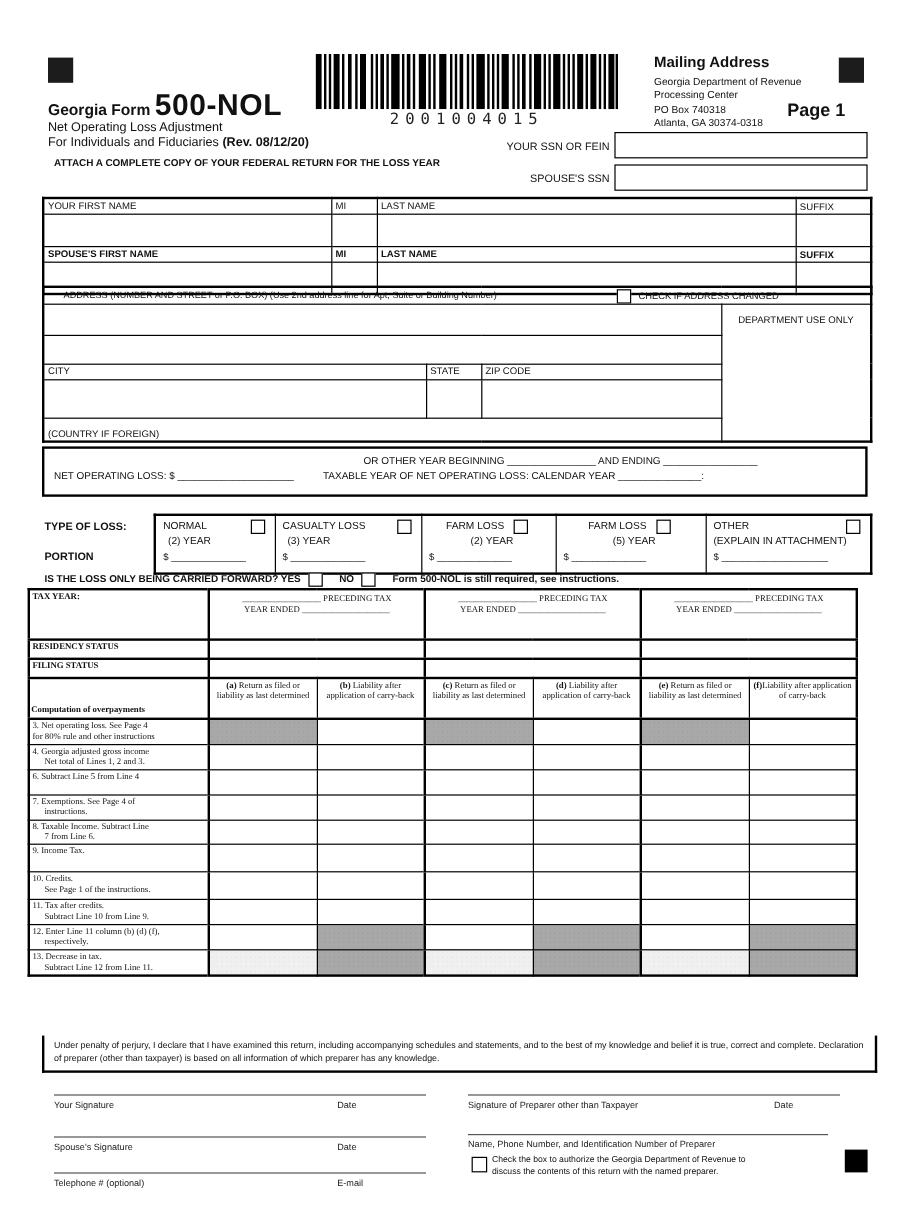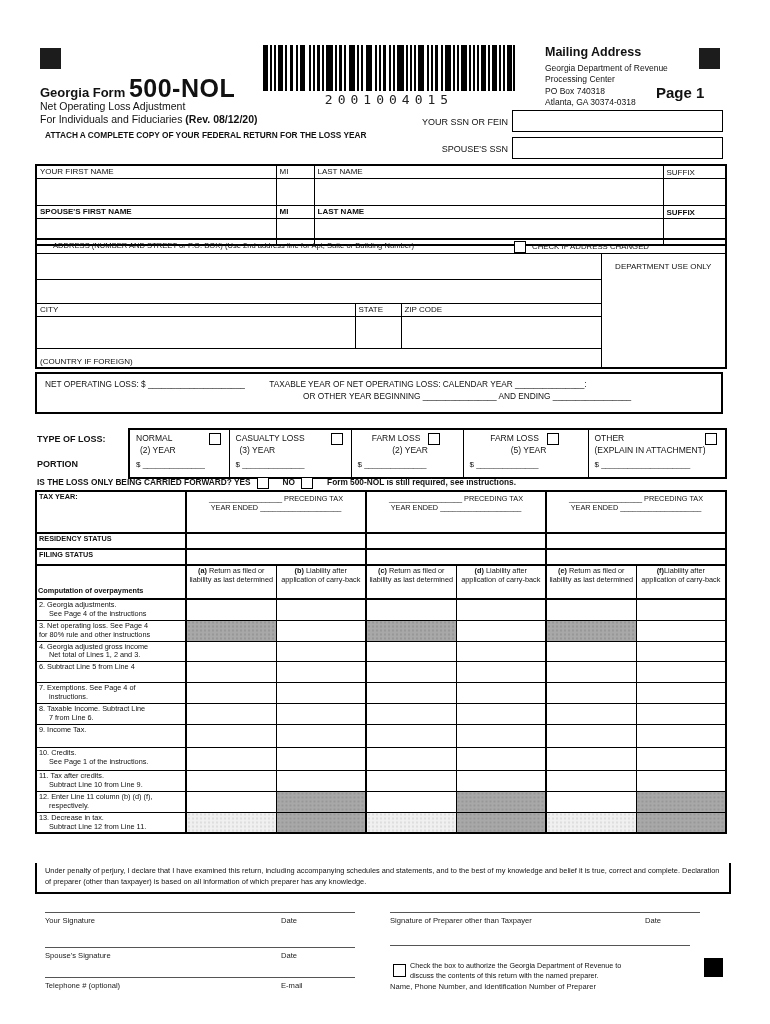--- a/index.html
+++ b/index.html
@@ -42,21 +42,21 @@
   #tol .nm{display:flex;justify-content:space-between;align-items:flex-start;padding-right:4px;}
   #tol .ctr .nm{justify-content:center;gap:8px;}
   #tol .ctr .yr{text-align:center;}
   #tol .yr{padding-left:4px;}
   #tol .amt{margin-top:5px;font-size:8px;}
   #tollbl1{left:37px;top:434px;font-size:9px;}
   #tollbl2{left:37px;top:459px;font-size:9px;}
   #carryfwd{left:37px;top:477px;font-size:8.3px;}
   #carryfwd .cb{margin:0 14px 0 6px;}
   
-  #comp{position:absolute;left:35px;top:490px;width:690px;border:2.4px solid #000;}
+  #comp{position:absolute;left:23px;top:490px;width:690px;border:2.4px solid #000;font-family:Liberation Serif, serif;}
   #comp td{border:1.2px solid #000;font-size:7.3px;line-height:1.22;}
   #comp td.tl{border-left:2.4px solid #000;}
   #comp td.lb{border-right:2.4px solid #000;padding:1px 2px;}
   #comp tr.dr td{border-bottom:1.8px solid #000;}
   #comp tr.dr td.lb{border-bottom:1px dotted #555;}
   #comp tr.hd td{border-bottom:2px solid #000;}
   .tylbl{font-size:11.5px;font-weight:bold;padding:5px 0 0 12px;}
   .tycell{font-size:7.2px;text-align:center;padding-top:3px;line-height:1.6;}
   .stat{font-size:8.6px;font-weight:bold;padding:2px 0 0 12px;}
   .compl{font-size:9px;font-weight:bold;vertical-align:bottom !important;padding:0 1px 2px 1px !important;}
@@ -229,25 +229,25 @@
       <td></td>
       <td></td>
     </tr>
     <tr style="height:20px;">
       <td colspan="3" style="vertical-align:bottom;">(COUNTRY IF FOREIGN)</td>
     </tr>
   </tbody>
     </table>
 
   <div class="abs" id="nolbox">
+    <div style="margin-left:258px;">OR OTHER YEAR BEGINNING ________________ AND ENDING _________________</div>
     <div>
       <span>NET OPERATING LOSS:  $ _____________________</span>
       <span style="margin-left:22px;">TAXABLE YEAR OF NET OPERATING LOSS: CALENDAR YEAR  _______________:</span>
     </div>
-    <div style="margin-left:258px;">OR OTHER YEAR BEGINNING ________________ AND ENDING _________________</div>
   </div>
 
 
   <div class="abs b" id="tollbl1">TYPE OF LOSS:</div>
   <div class="abs b" id="tollbl2">PORTION</div>
   <table id="tol">
     <colgroup>
         <col style="width:100px">
         <col style="width:122px">
         <col style="width:112px">
@@ -347,32 +347,20 @@
       <td class="ch"><span class="b">(a)</span><span> Return as filed or liability as last determined</span></td>
       <td class="ch"><span class="b">(b)</span><span> Liability after application of carry-back</span></td>
       <td class="ch tl"><span class="b">(c)</span><span> Return as filed or liability as last determined</span></td>
       <td class="ch"><span class="b">(d)</span><span> Liability after application of carry-back</span></td>
       <td class="ch tl"><span class="b">(e)</span><span> Return as filed or liability as last determined</span></td>
       <td class="ch"><span class="b">(f)</span><span>Liability after application of carry-back</span></td>
     </tr>
 
     <tr class="dr" style="height:20px;">
       <td class="lb">
-            <div>2.  Georgia adjustments.</div>
-            <div class="ind">See Page 4 of the instructions</div>
-          </td>
-      <td></td>
-          <td></td>
-      <td class="tl"></td>
-          <td></td>
-      <td class="tl"></td>
-          <td></td>
-    </tr>
-    <tr class="dr" style="height:20px;">
-      <td class="lb">
             <div>3.  Net operating loss.  See Page 4</div>
             <div>for 80% rule and other instructions</div>
           </td>
       <td class="g"></td>
           <td></td>
       <td class="tl g"></td>
           <td></td>
       <td class="tl g"></td>
           <td></td>
     </tr>
@@ -497,21 +485,21 @@
 
   <div class="sigline" style="left:45px;top:977px;"></div>
   <div class="siglbl" style="left:45px;top:981px;">Telephone # (optional)</div>
   <div class="siglbl" style="left:281px;top:981px;">E-mail</div>
 
   <div class="sigline" style="left:390px;top:912px;"></div>
   <div class="siglbl" style="left:390px;top:916px;">Signature of Preparer other than Taxpayer</div>
   <div class="siglbl" style="left:645px;top:916px;">Date</div>
 
   <div class="sigline" style="left:390px;top:945px;width:300px;"></div>
-  <div class="siglbl" style="left:390px;top:982px;">Name, Phone Number, and Identification Number of Preparer</div>
+  <div class="siglbl" style="left:390px;top:949px;">Name, Phone Number, and Identification Number of Preparer</div>
 
   <span class="cb abs" id="authcb"></span>
   <div class="abs" id="authtext">
     <div>Check the box to authorize the Georgia Department of Revenue to</div>
     <div>discuss the contents of this return with the named preparer.</div>
   </div>
 
 </div>
 
 </body></html>

